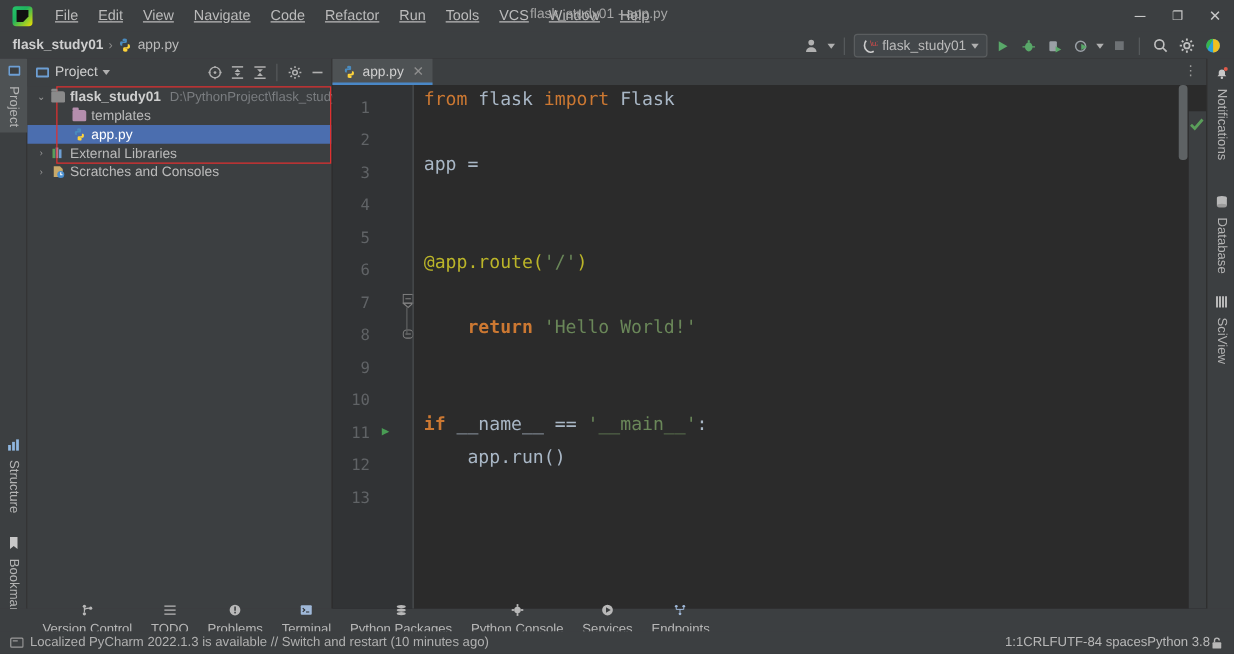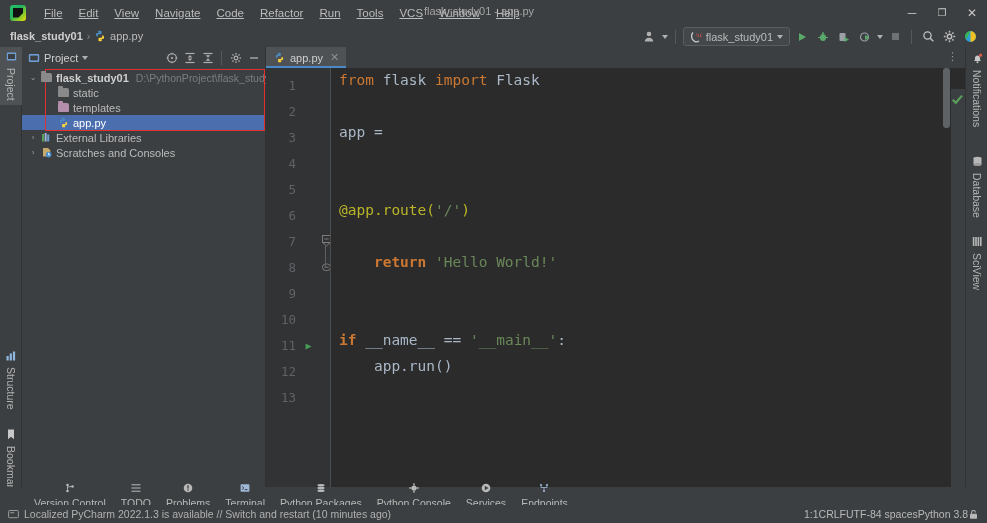--- a/index.html
+++ b/index.html
@@ -440,27 +440,20 @@
 
       <div class="trow" style="padding-left:5px">
         <span class="arrow">⌄</span>
         <span class="nodeicon">
             <span class="folder"></span>
           </span>
         <span class="tlabel bold">flask_study01</span>
         <span class="tpath">D:\PythonProject\flask_study01</span>
       </div>
 
-      <div class="trow" style="padding-left:22px">
-        <span class="arrow"></span>
-        <span class="nodeicon">
-            <span class="folder"></span>
-          </span>
-        <span class="tlabel">static</span>
-      </div>
 
       <div class="trow" style="padding-left:22px">
         <span class="arrow"></span>
         <span class="nodeicon">
             <span class="folder purple"></span>
           </span>
         <span class="tlabel">templates</span>
       </div>
 
       <div class="trow sel" style="padding-left:22px">

